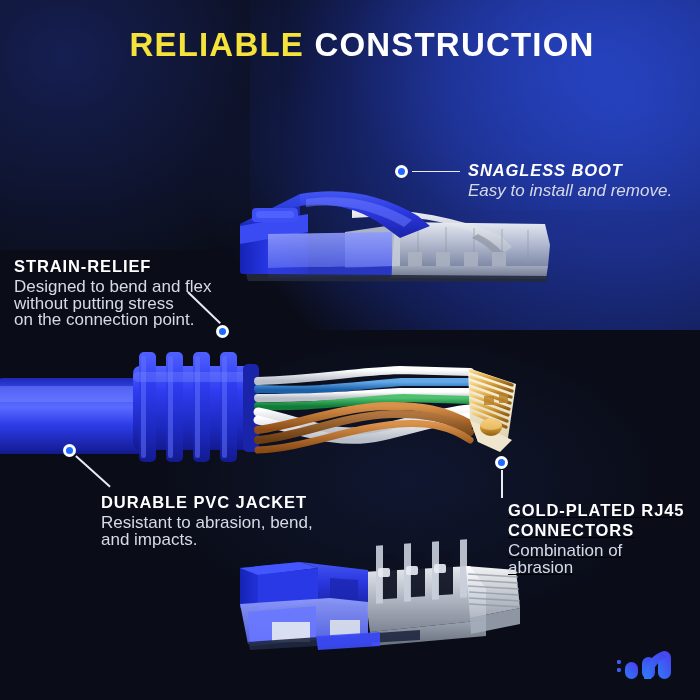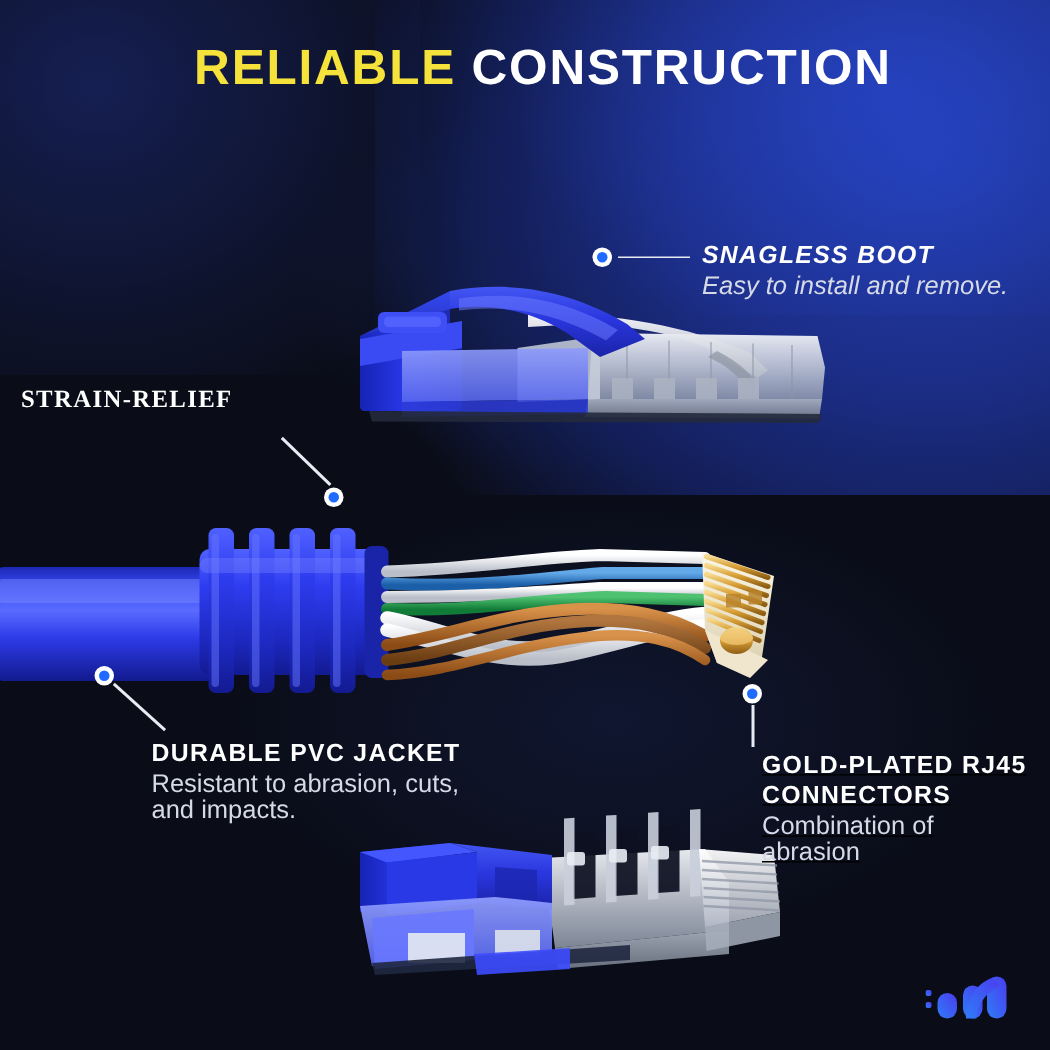--- a/index.html
+++ b/index.html
@@ -54,21 +54,21 @@
   .callout{position:absolute;}
   .callout .head{
     color:#ffffff;font-weight:bold;font-size:16.5px;letter-spacing:.9px;
     line-height:20px;margin:0 0 3px 0;white-space:nowrap;
   }
   .callout .head.wrap{white-space:normal;}
   .callout .body{
     color:#d6dae6;font-size:17px;line-height:16.5px;font-weight:400;
   }
   #co-snagless{left:468px;top:160px;font-style:italic;}
-  #co-strain{left:14px;top:256px;font-family:Liberation Serif, serif;}
+  #co-strain{left:14px;top:256px;}
   #co-jacket{left:101px;top:492px;}
   #co-gold{left:508px;top:500px;width:180px;text-decoration:underline;}
 
   
   .lead-dot{
     position:absolute;width:13px;height:13px;border-radius:50%;
     background:#ffffff;
     display:flex;align-items:center;justify-content:center;
   }
   .lead-dot::after{
@@ -349,26 +349,31 @@
 
   <div class="callout" id="co-snagless">
     <div class="head">SNAGLESS BOOT</div>
     <div class="body">
       <div>Easy to install and remove.</div>
     </div>
   </div>
 
   <div class="callout" id="co-strain">
     <div class="head">STRAIN-RELIEF</div>
+    <div class="body">
+      <div>Designed to bend and flex</div>
+      <div>without putting stress</div>
+      <div>on the connection point.</div>
+    </div>
   </div>
 
   <div class="callout" id="co-jacket">
     <div class="head">DURABLE PVC JACKET</div>
     <div class="body">
-      <div>Resistant to abrasion, cuts,</div>
+      <div>Resistant to abrasion, bend,</div>
       <div>and impacts.</div>
     </div>
   </div>
 
   <div class="callout" id="co-gold">
     <div class="head wrap">GOLD-PLATED RJ45 CONNECTORS</div>
     <div class="body">
       <div>Combination of abrasion</div>
     </div>
   </div>

